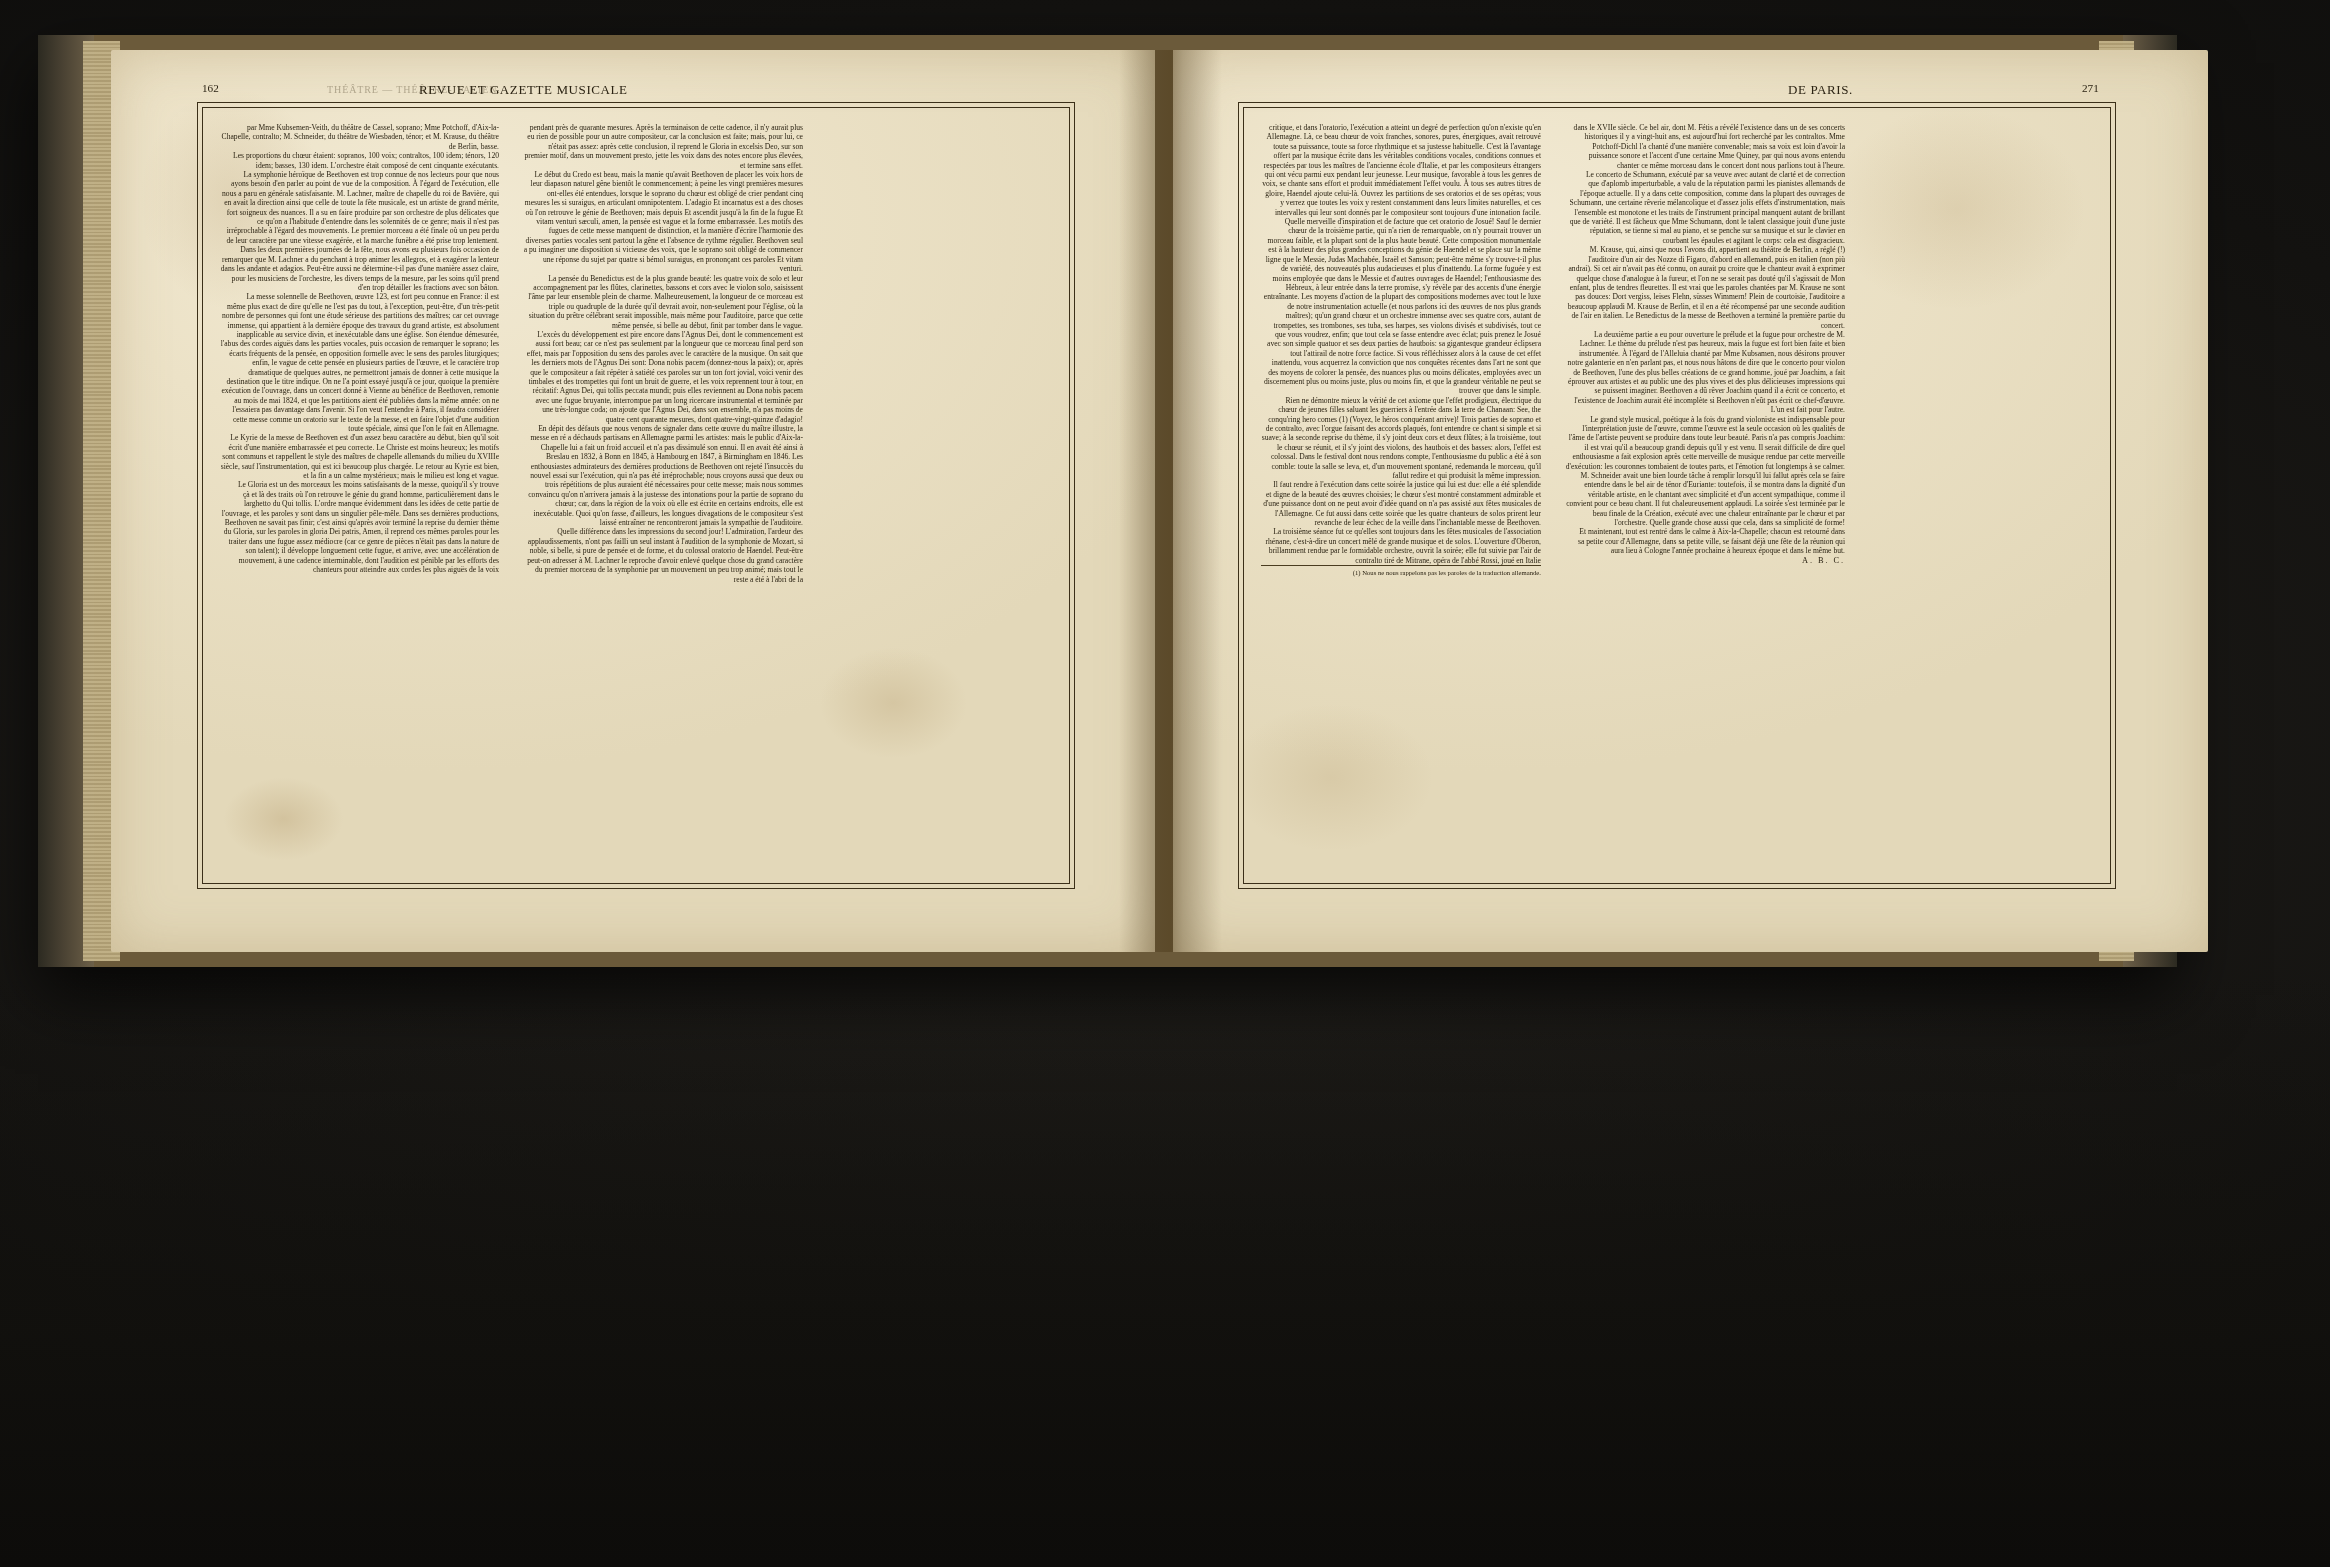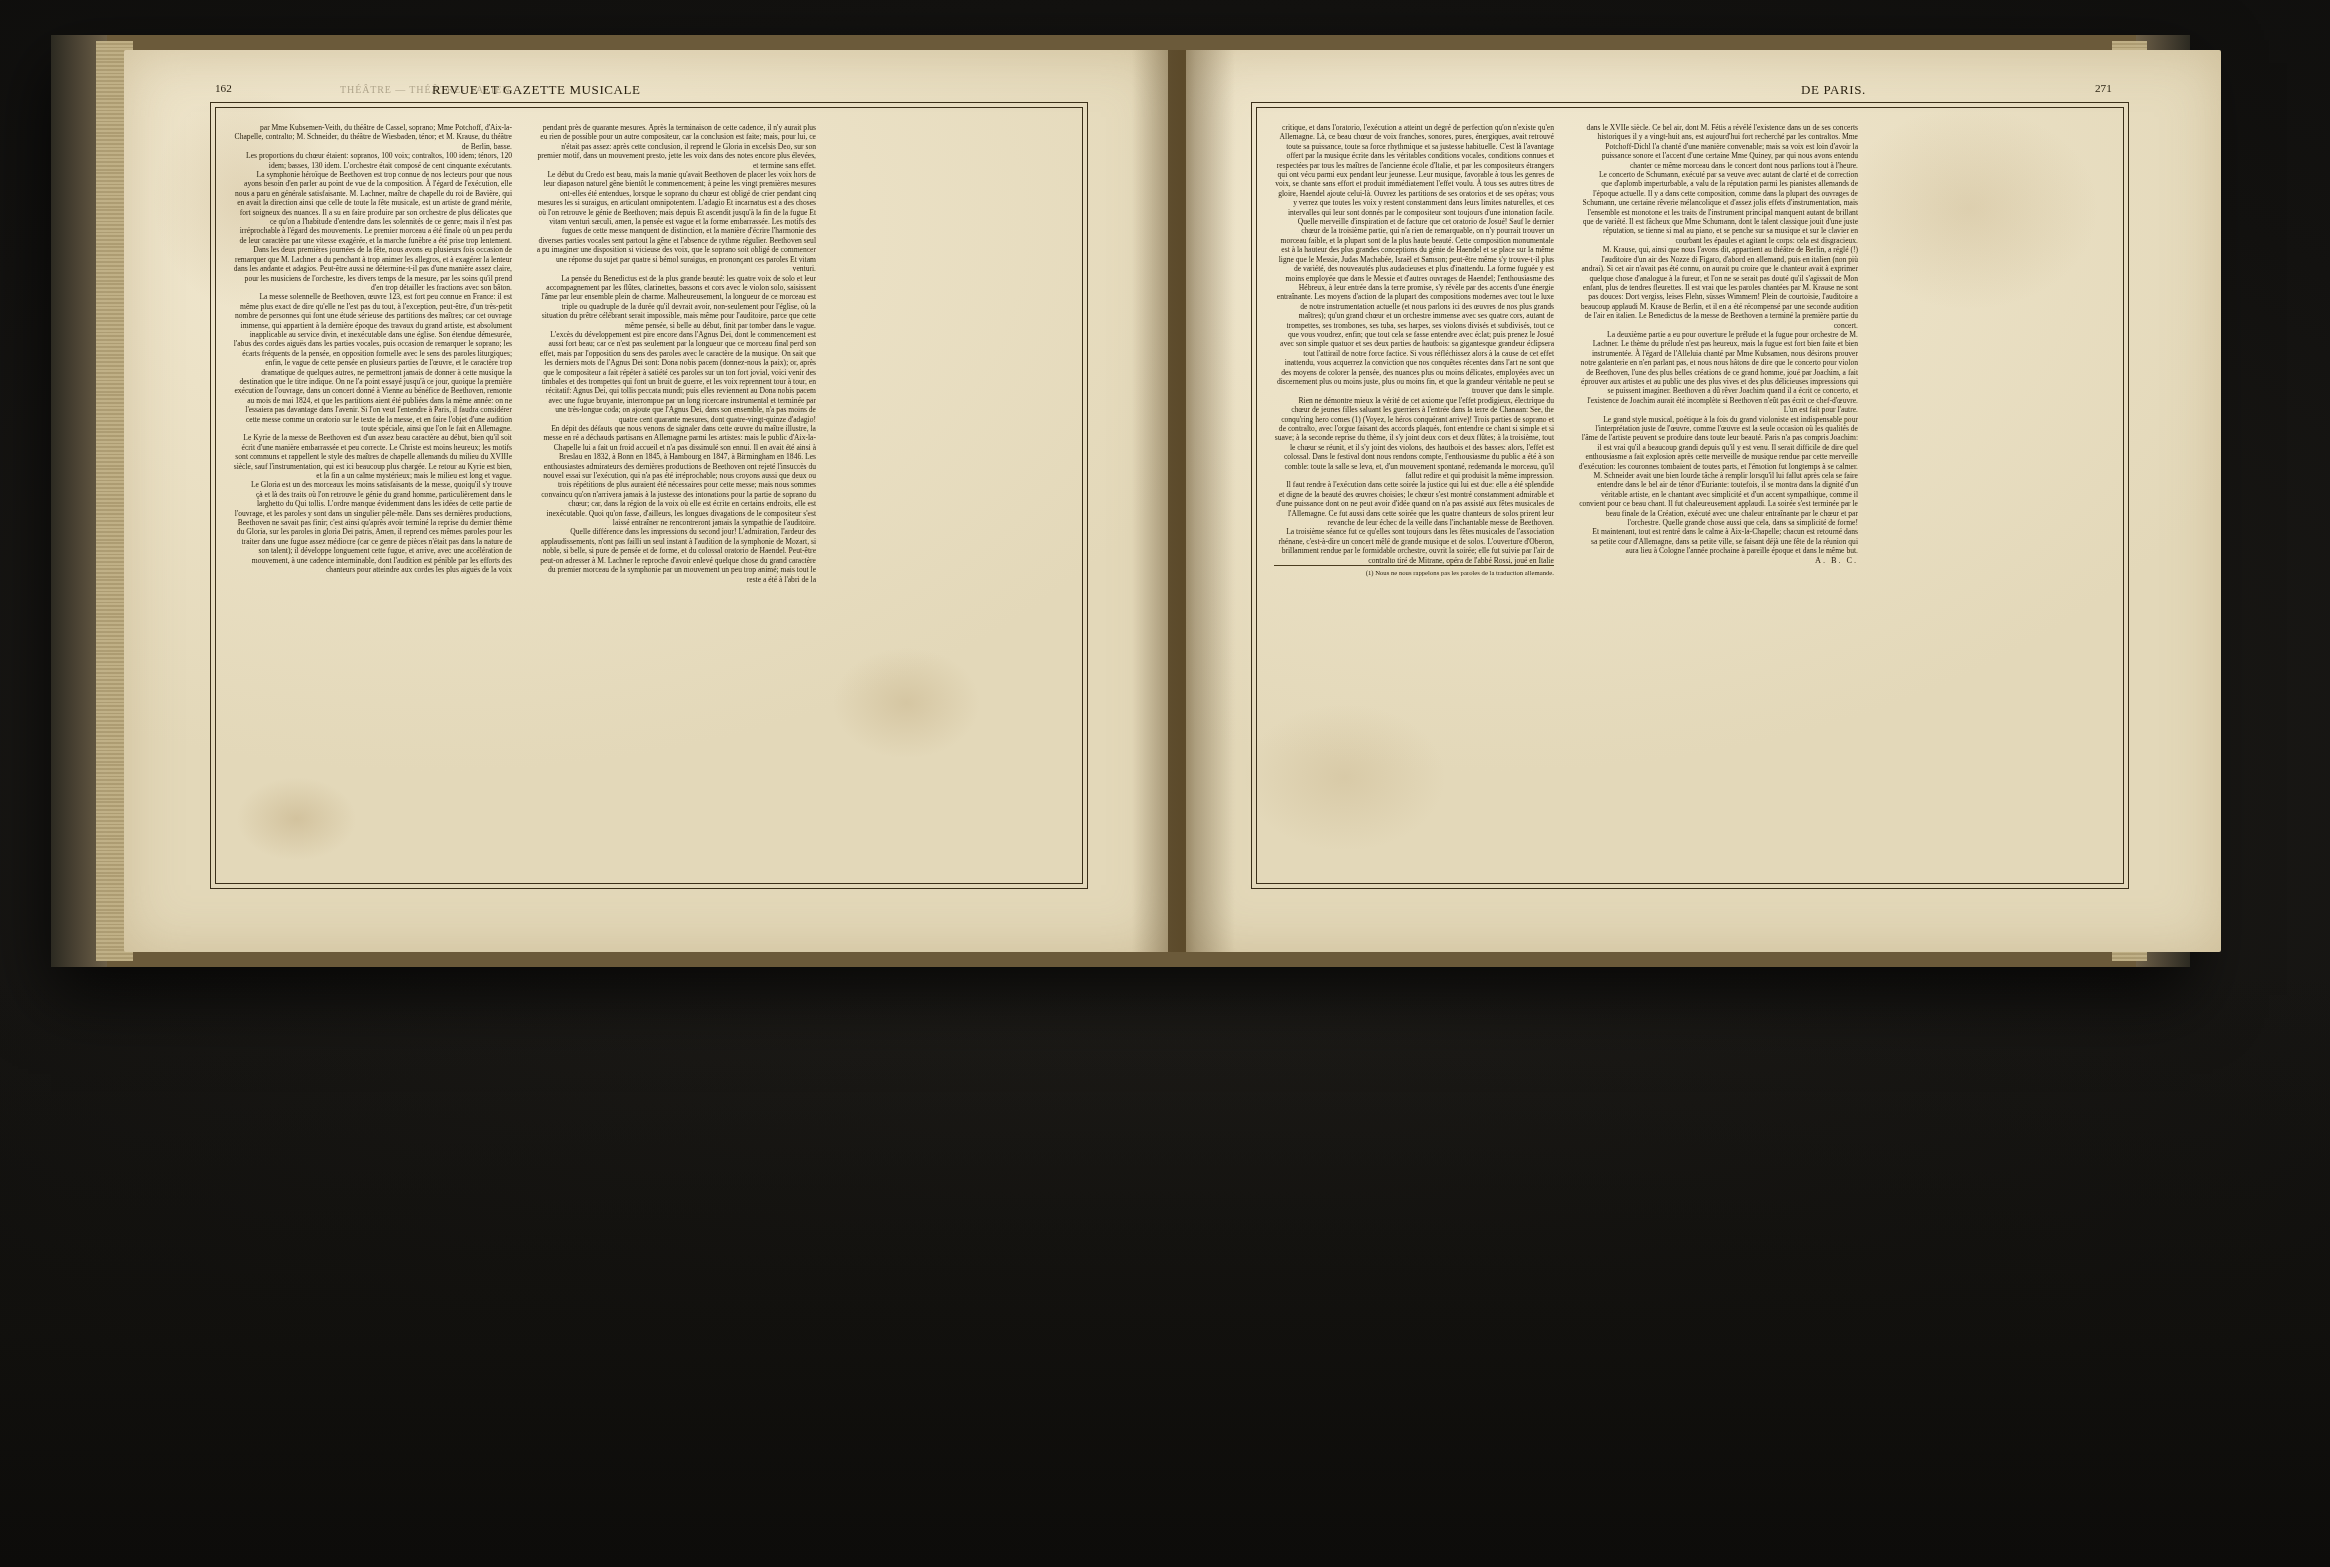--- a/index.html
+++ b/index.html
@@ -18,21 +18,21 @@
   .scene {
     position: absolute;
     inset: 0;
     background:
       radial-gradient(ellipse 120% 90% at 50% 50%, #23211d 0%, #131210 55%, #0a0a09 100%);
   }
 
   
   .book {
     position: absolute;
-    left: 51px;
+    left: 38px;
     top: 35px;
     width: 2139px;
     height: 932px;
     background: #6b5a3a;
     box-shadow: 0 28px 65px rgba(0,0,0,0.75);
   }
 
   
   .cover-left {
     position: absolute;
@@ -228,21 +228,21 @@
           <p>La troisième séance fut ce qu'elles sont toujours dans les fêtes musicales de l'association rhénane, c'est-à-dire un concert mêlé de grande musique et de solos. L'ouverture d'Oberon, brillamment rendue par le formidable orchestre, ouvrit la soirée; elle fut suivie par l'air de contralto tiré de Mitrane, opéra de l'abbé Rossi, joué en Italie</p>
           <p class="footnote">(1) Nous ne nous rappelons pas les paroles de la traduction allemande.</p>
         </div>
         <div class="col">
           <p class="noindent">dans le XVIIe siècle. Ce bel air, dont M. Fétis a révélé l'existence dans un de ses concerts historiques il y a vingt-huit ans, est aujourd'hui fort recherché par les contraltos. Mme Potchoff-Dichl l'a chanté d'une manière convenable; mais sa voix est loin d'avoir la puissance sonore et l'accent d'une certaine Mme Quiney, par qui nous avons entendu chanter ce même morceau dans le concert dont nous parlions tout à l'heure.</p>
           <p>Le concerto de Schumann, exécuté par sa veuve avec autant de clarté et de correction que d'aplomb imperturbable, a valu de la réputation parmi les pianistes allemands de l'époque actuelle. Il y a dans cette composition, comme dans la plupart des ouvrages de Schumann, une certaine rêverie mélancolique et d'assez jolis effets d'instrumentation, mais l'ensemble est monotone et les traits de l'instrument principal manquent autant de brillant que de variété. Il est fâcheux que Mme Schumann, dont le talent classique jouit d'une juste réputation, se tienne si mal au piano, et se penche sur sa musique et sur le clavier en courbant les épaules et agitant le corps: cela est disgracieux.</p>
           <p>M. Krause, qui, ainsi que nous l'avons dit, appartient au théâtre de Berlin, a réglé (!) l'auditoire d'un air des Nozze di Figaro, d'abord en allemand, puis en italien (non più andrai). Si cet air n'avait pas été connu, on aurait pu croire que le chanteur avait à exprimer quelque chose d'analogue à la fureur, et l'on ne se serait pas douté qu'il s'agissait de Mon enfant, plus de tendres fleurettes. Il est vrai que les paroles chantées par M. Krause ne sont pas douces: Dort vergiss, leises Flehn, süsses Wimmern! Plein de courtoisie, l'auditoire a beaucoup applaudi M. Krause de Berlin, et il en a été récompensé par une seconde audition de l'air en italien. Le Benedictus de la messe de Beethoven a terminé la première partie du concert.</p>
           <p>La deuxième partie a eu pour ouverture le prélude et la fugue pour orchestre de M. Lachner. Le thème du prélude n'est pas heureux, mais la fugue est fort bien faite et bien instrumentée. À l'égard de l'Alleluia chanté par Mme Kubsamen, nous désirons prouver notre galanterie en n'en parlant pas, et nous nous hâtons de dire que le concerto pour violon de Beethoven, l'une des plus belles créations de ce grand homme, joué par Joachim, a fait éprouver aux artistes et au public une des plus vives et des plus délicieuses impressions qui se puissent imaginer. Beethoven a dû rêver Joachim quand il a écrit ce concerto, et l'existence de Joachim aurait été incomplète si Beethoven n'eût pas écrit ce chef-d'œuvre. L'un est fait pour l'autre.</p>
           <p>Le grand style musical, poétique à la fois du grand violoniste est indispensable pour l'interprétation juste de l'œuvre, comme l'œuvre est la seule occasion où les qualités de l'âme de l'artiste peuvent se produire dans toute leur beauté. Paris n'a pas compris Joachim: il est vrai qu'il a beaucoup grandi depuis qu'il y est venu. Il serait difficile de dire quel enthousiasme a fait explosion après cette merveille de musique rendue par cette merveille d'exécution: les couronnes tombaient de toutes parts, et l'émotion fut longtemps à se calmer.</p>
           <p>M. Schneider avait une bien lourde tâche à remplir lorsqu'il lui fallut après cela se faire entendre dans le bel air de ténor d'Euriante: toutefois, il se montra dans la dignité d'un véritable artiste, en le chantant avec simplicité et d'un accent sympathique, comme il convient pour ce beau chant. Il fut chaleureusement applaudi. La soirée s'est terminée par le beau finale de la Création, exécuté avec une chaleur entraînante par le chœur et par l'orchestre. Quelle grande chose aussi que cela, dans sa simplicité de forme!</p>
-          <p>Et maintenant, tout est rentré dans le calme à Aix-la-Chapelle; chacun est retourné dans sa petite cour d'Allemagne, dans sa petite ville, se faisant déjà une fête de la réunion qui aura lieu à Cologne l'année prochaine à pareille époque et dans le même but.</p>
+          <p>Et maintenant, tout est rentré dans le calme à Aix-la-Chapelle; chacun est retourné dans sa petite cour d'Allemagne, dans sa petite ville, se faisant déjà une fête de la réunion qui aura lieu à Cologne l'année prochaine à heureux époque et dans le même but.</p>
           <p class="signature">A. B. C.</p>
         </div>
       </div>
     </div>
 
     <div class="gutter"></div>
   </div>
 
   <div class="desk"></div>
 </div>

